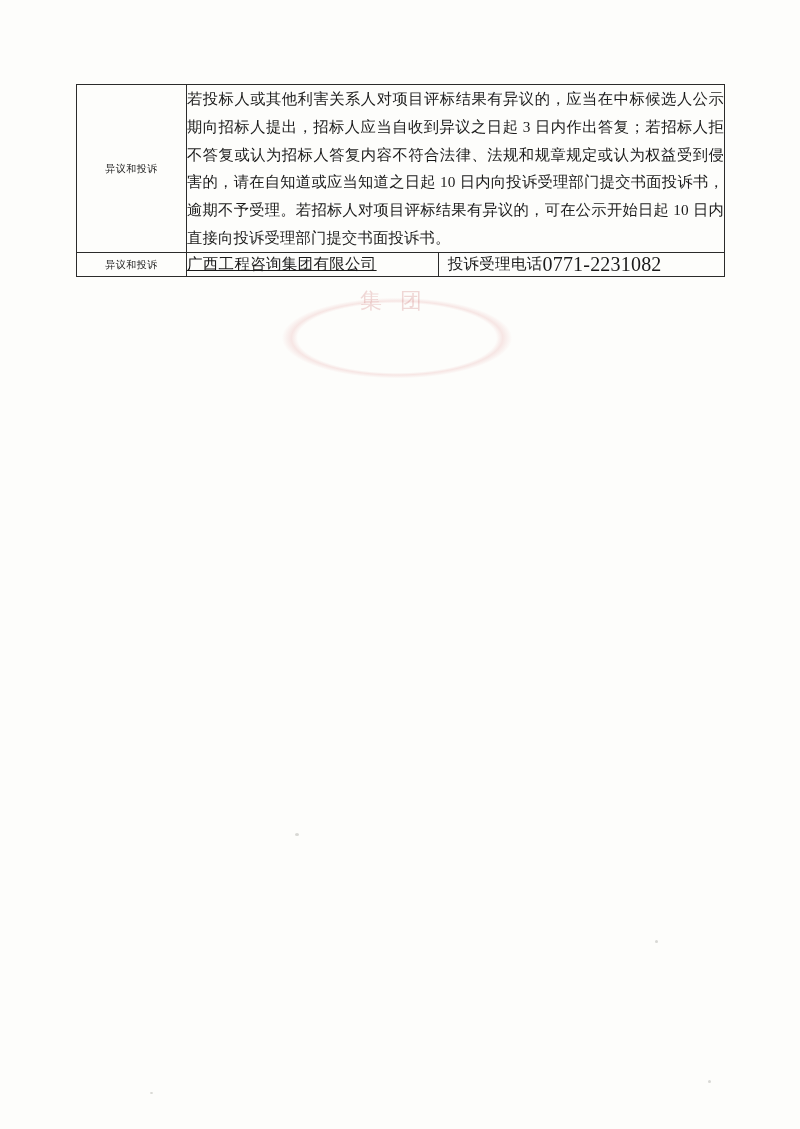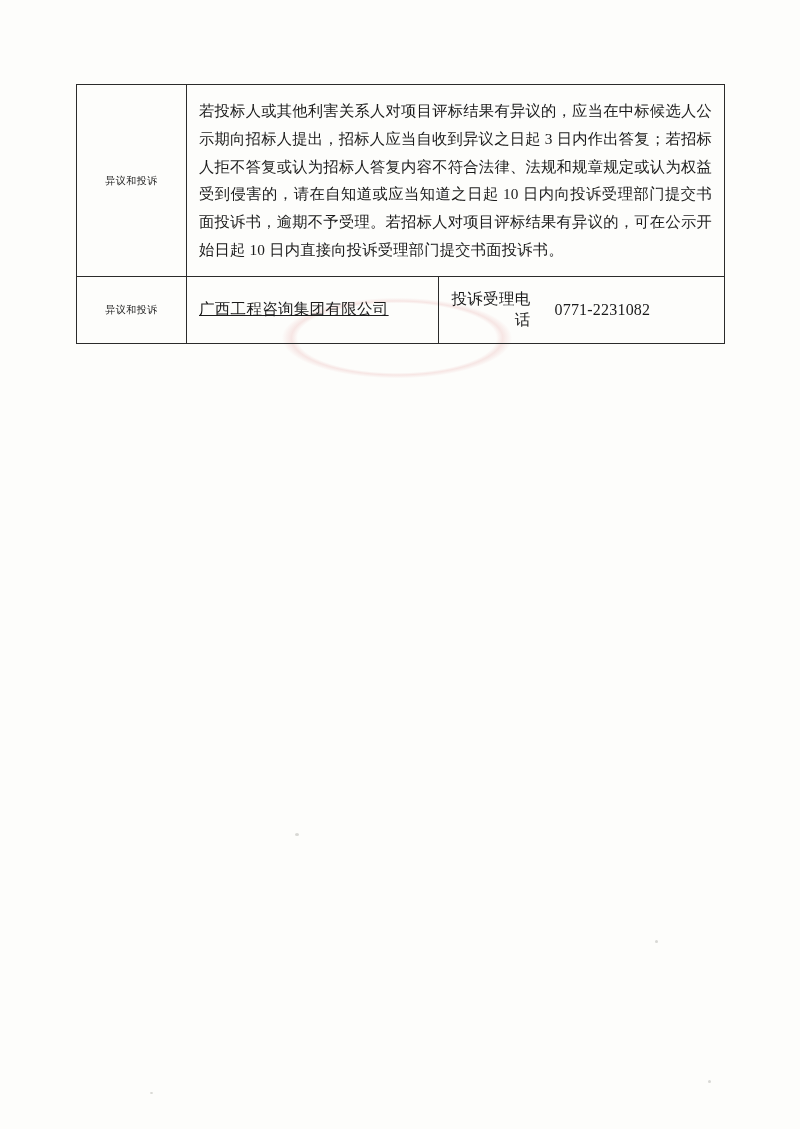--- a/index.html
+++ b/index.html
@@ -63,21 +63,21 @@
     position: absolute;
     left: 76px;
     top: 84px;
     width: 648px;
     border-collapse: collapse;
     table-layout: fixed;
   }
   table.doc-table td {
     border: 1px solid #2b2b2b;
     vertical-align: middle;
-    padding: 12px;
+    padding: 0;
   }
 
   .label-cell {
     width: 110px;
     text-align: center;
     font-size: 10px;
     letter-spacing: 0.5px;
     padding: 6px 4px;
     line-height: 1.5;
   }
@@ -103,38 +103,39 @@
   }
   .phone-label-cell {
     width: 104px;
     padding: 7px 6px 7px 10px;
     font-size: 15.5px;
     letter-spacing: 0.3px;
     text-align: right;
   }
   .phone-value-cell {
     padding: 7px 8px;
-    font-size: 16px;
+    font-size: 20px;
     letter-spacing: 0.2px;
     border-left: none !important;
   }
   .phone-label-cell {
     border-right: none !important;
   }
 
   .num {
     font-family: "Liberation Serif", serif;
   }
 </style>
 </head>
 <body>
 
 <div class="page">
 
   <div class="stamp-ghost"></div>
+  <div class="stamp-ghost2">集团</div>
 
   <div class="speck" style="left:295px; top:833px; width:4px; height:3px;"></div>
   <div class="speck" style="left:655px; top:940px; width:3px; height:3px;"></div>
   <div class="speck" style="left:150px; top:1092px; width:3px; height:2px;"></div>
   <div class="speck" style="left:708px; top:1080px; width:3px; height:3px;"></div>
 
   <table class="doc-table">
     <colgroup>
       <col style="width:110px">
       <col style="width:252px">

